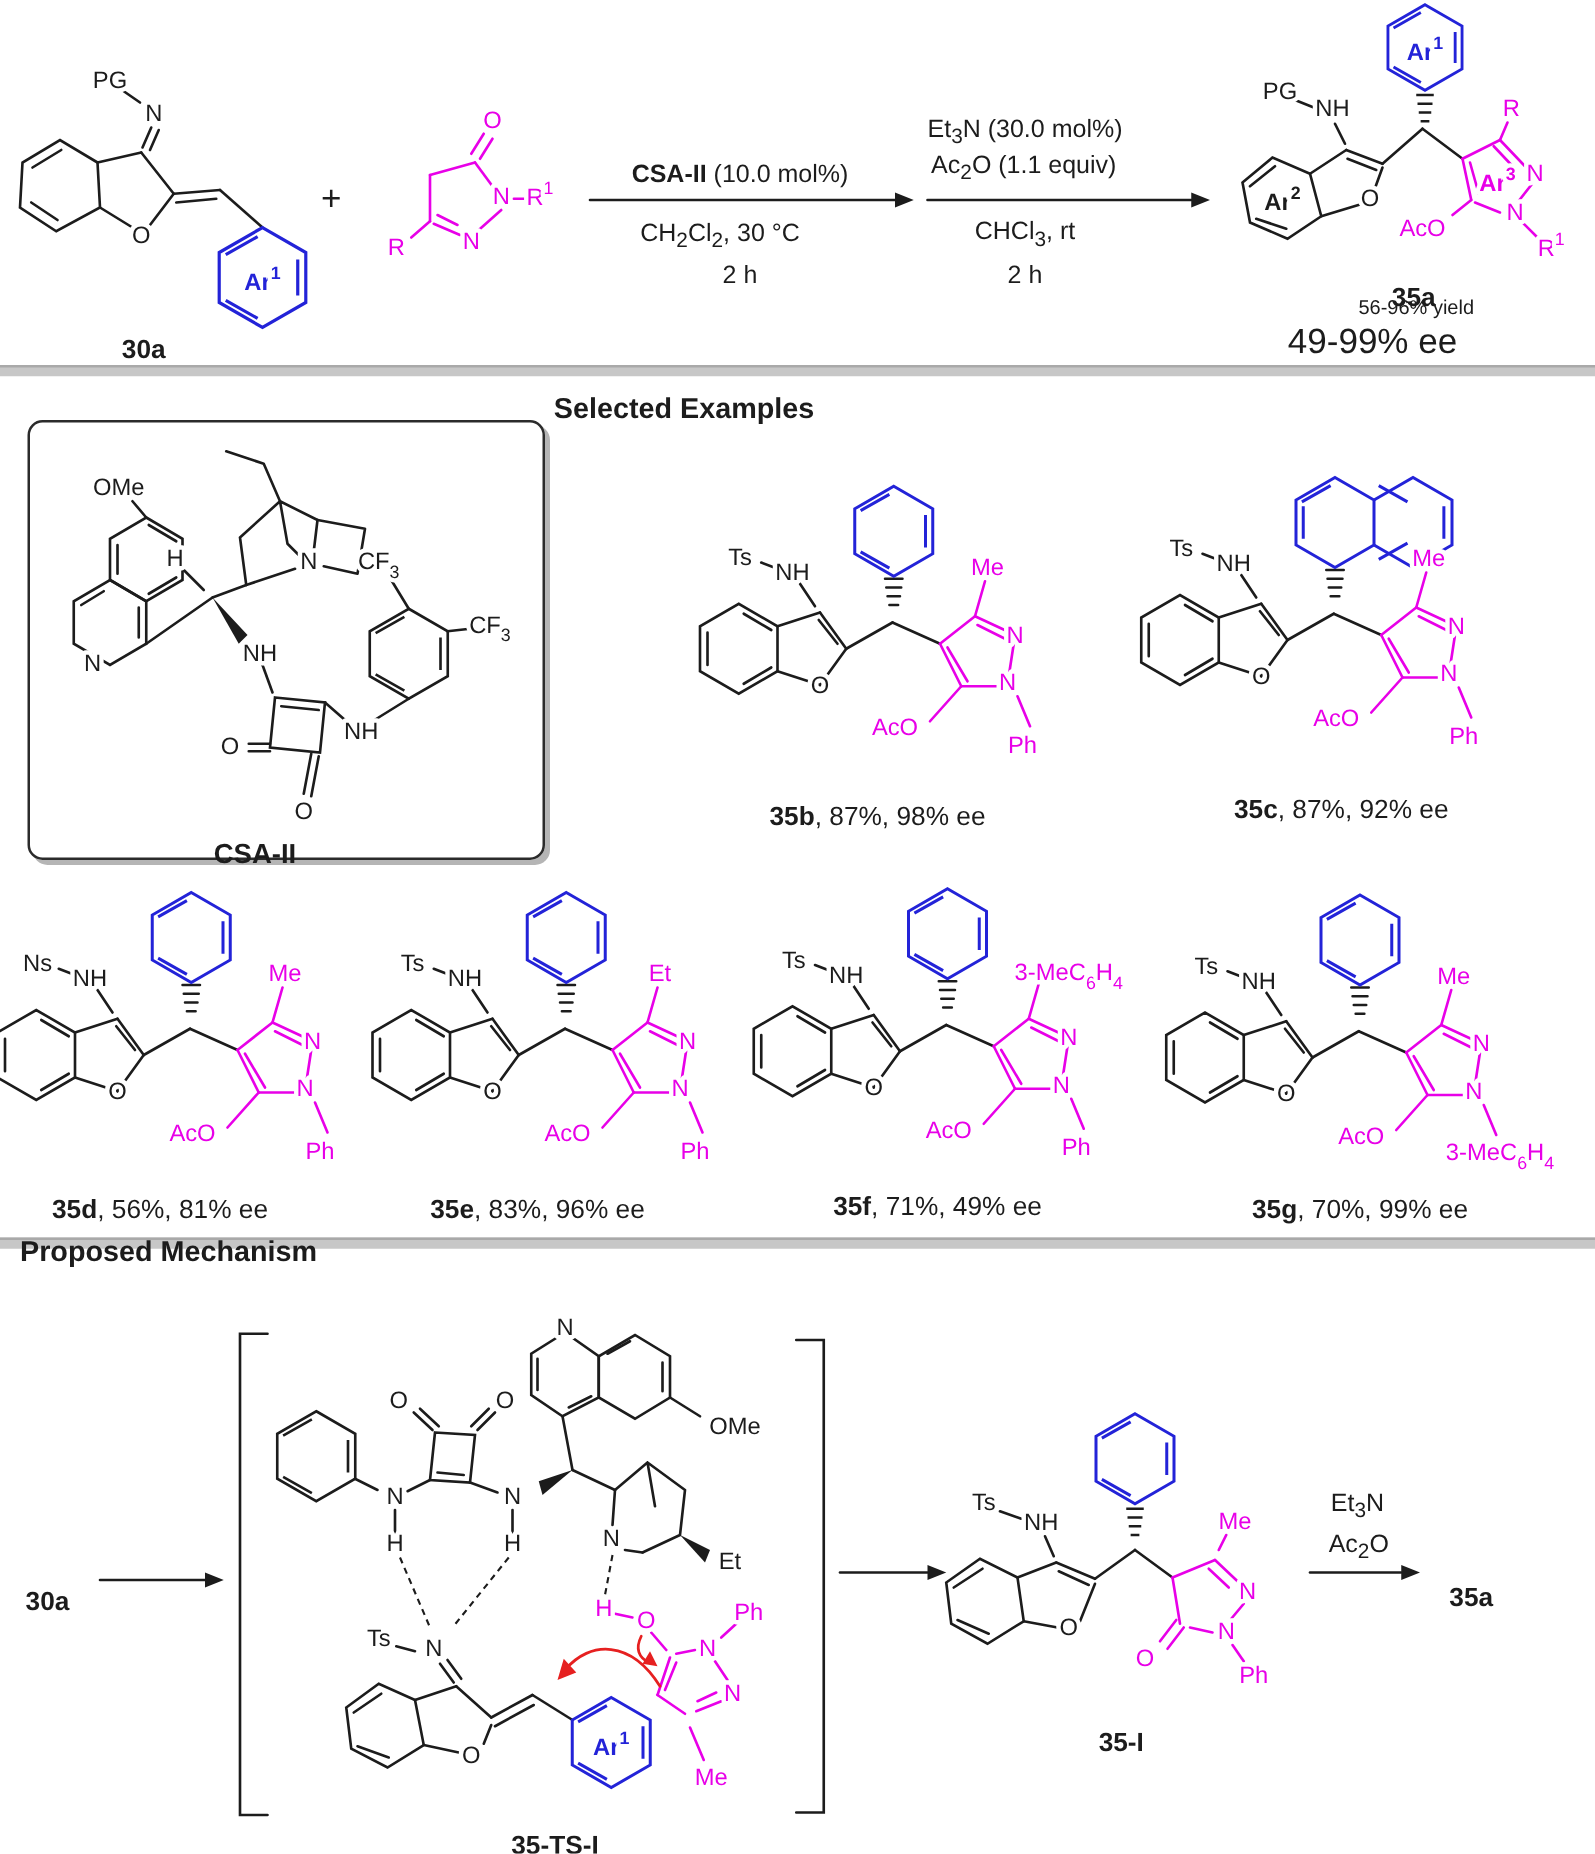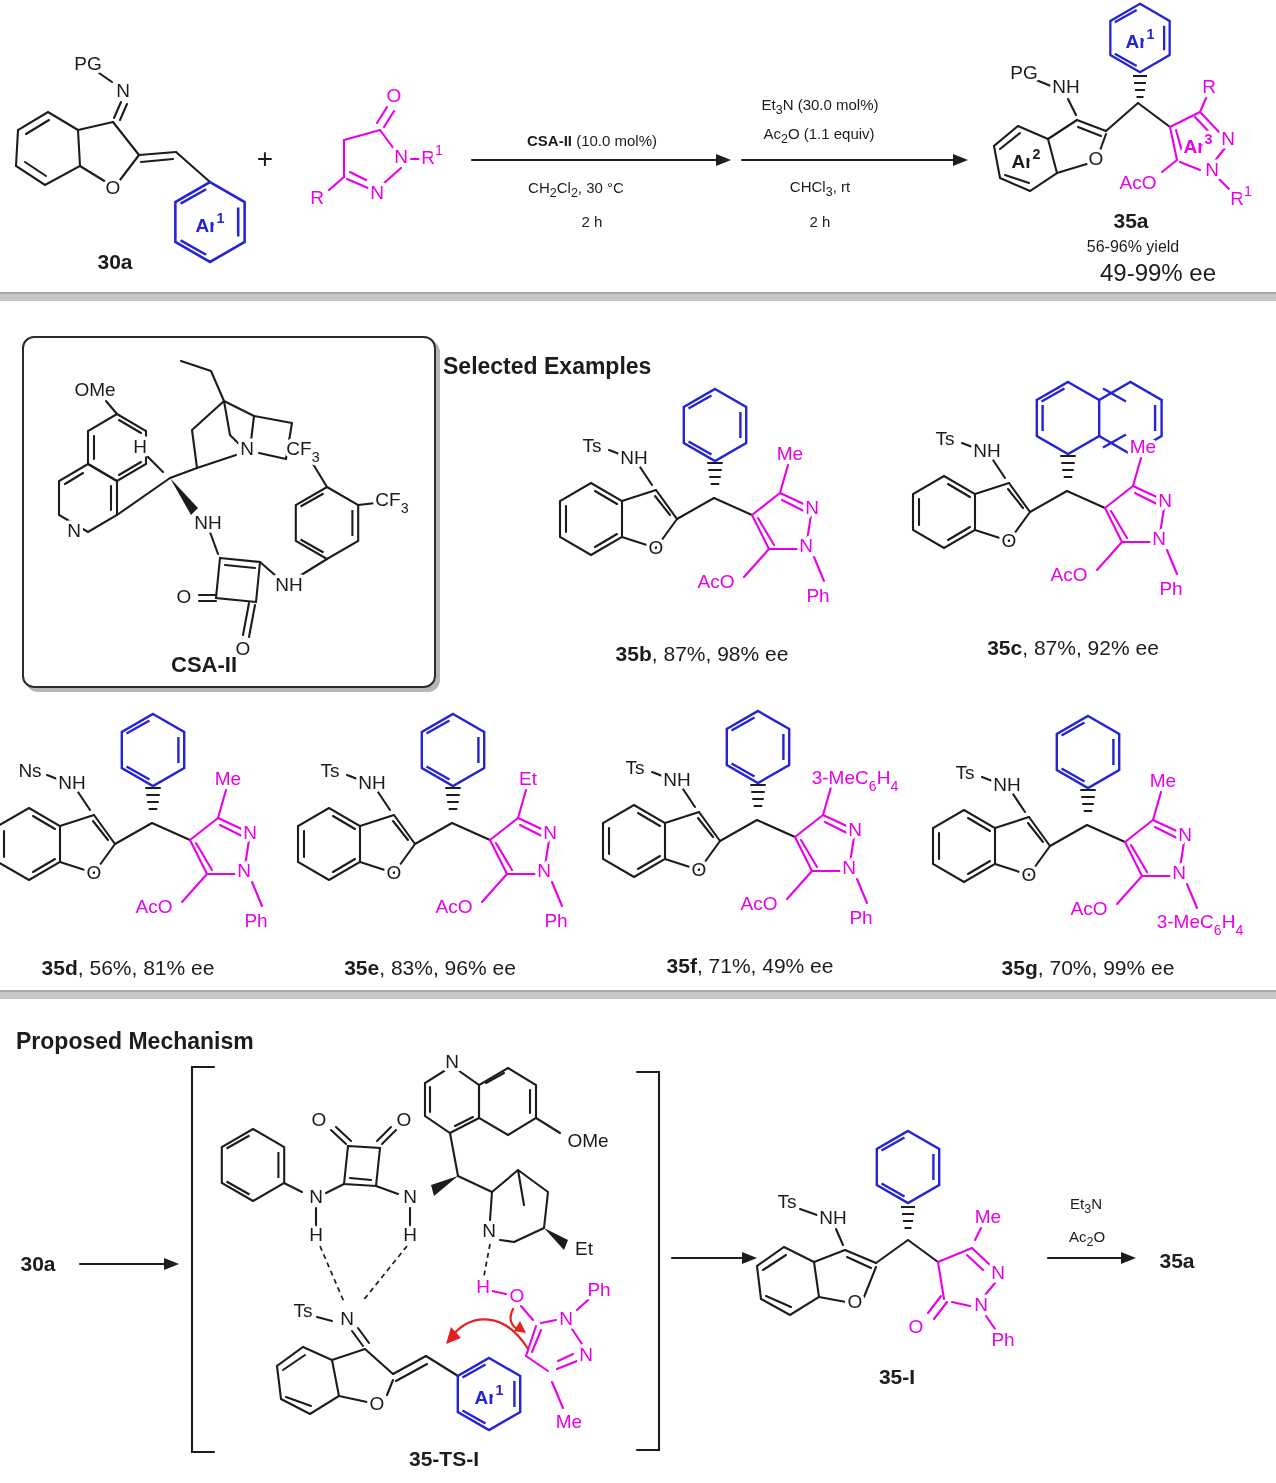--- a/index.html
+++ b/index.html
@@ -11,23 +11,23 @@
            stroke-linejoin:round;}
   .ak{fill:#1c1c1c;} .am{fill:#e800e8;} .ab{fill:#2323d8;font-weight:700;}
   .akb{fill:#1c1c1c;font-weight:700;} .amb{fill:#e800e8;font-weight:700;}
   .bk{stroke:#1c1c1c;stroke-width:2.1;fill:none;stroke-linecap:round;}
   .bm{stroke:#e800e8;stroke-width:2.1;fill:none;stroke-linecap:round;}
   .br{stroke:#e62020;stroke-width:2.2;fill:none;stroke-linecap:round;}
   .hk{fill:#1c1c1c;stroke:none;} .hr{fill:#e62020;stroke:none;}
   .wk{fill:#1c1c1c;stroke:none;}
   .dash{stroke:#1c1c1c;stroke-width:1.7;fill:none;stroke-dasharray:5 4;}
   .cap{position:absolute;transform:translate(-50%,-50%);font-size:21px;white-space:nowrap;text-align:right;}
-  .cond{position:absolute;transform:translate(-50%,-50%);font-size:15px;white-space:nowrap;text-align:center;}
-  .h1{position:absolute;font-size:23px;font-weight:700;white-space:nowrap;margin-top:40px;}
-  .b{font-weight:700;}
+  .cond{position:absolute;transform:translate(-50%,-50%);font-size:20px;white-space:nowrap;text-align:center;}
+  .h1{position:absolute;font-size:23px;font-weight:700;white-space:nowrap;}
+  .b{font-weight:700;margin-top:18px;}
   .divider{position:absolute;left:0;width:1276px;height:7px;background:#c7c7c7;border-top:2px solid #a9a9a9;}
   .csabox{position:absolute;left:22px;top:336px;width:410px;height:348px;border:2px solid #2b2b2b;
           border-radius:12px;box-shadow:4px 4px 0 #b5b5b5;background:transparent;}
 </style>
 </head>
 <body>
 
 <div id="page">
 
 <svg width="1276" height="1483" viewBox="0 0 1276 1483">
@@ -417,21 +417,21 @@
 <div class="cond" style="left:576px;top:189px">CH<sub>2</sub>Cl<sub>2</sub>, 30 °C</div>
 <div class="cond" style="left:592px;top:221px">2 h</div>
 
 <div class="cond" style="left:820px;top:106px">Et<sub>3</sub>N (30.0 mol%)</div>
 <div class="cond" style="left:819px;top:135px">Ac<sub>2</sub>O (1.1 equiv)</div>
 <div class="cond" style="left:820px;top:188px">CHCl<sub>3</sub>, rt</div>
 <div class="cond" style="left:820px;top:221px">2 h</div>
 
 <div class="cap b" style="left:1131px;top:221px">35a</div>
 <div class="cap" style="left:1133px;top:247px;font-size:16px">56-96% yield</div>
-<div class="cap" style="left:1158px;top:273px;font-size:24px">49-99% ee</div>
+<div class="cap" style="left:1098px;top:273px;font-size:28px">49-99% ee</div>
 
 <div class="h1" style="left:443px;top:313px">Selected Examples</div>
 <div class="cap b" style="left:204px;top:665px;font-size:22px">CSA-II</div>
 
 <div class="cap" style="left:702px;top:654px"><span class="b">35b</span><span>, 87%, 98% ee</span></div>
 <div class="cap" style="left:1073px;top:648px"><span class="b">35c</span><span>, 87%, 92% ee</span></div>
 <div class="cap" style="left:128px;top:968px"><span class="b">35d</span><span>, 56%, 81% ee</span></div>
 <div class="cap" style="left:430px;top:968px"><span class="b">35e</span><span>, 83%, 96% ee</span></div>
 <div class="cap" style="left:750px;top:966px"><span class="b">35f</span><span>, 71%, 49% ee</span></div>
 <div class="cap" style="left:1088px;top:968px"><span class="b">35g</span><span>, 70%, 99% ee</span></div>

